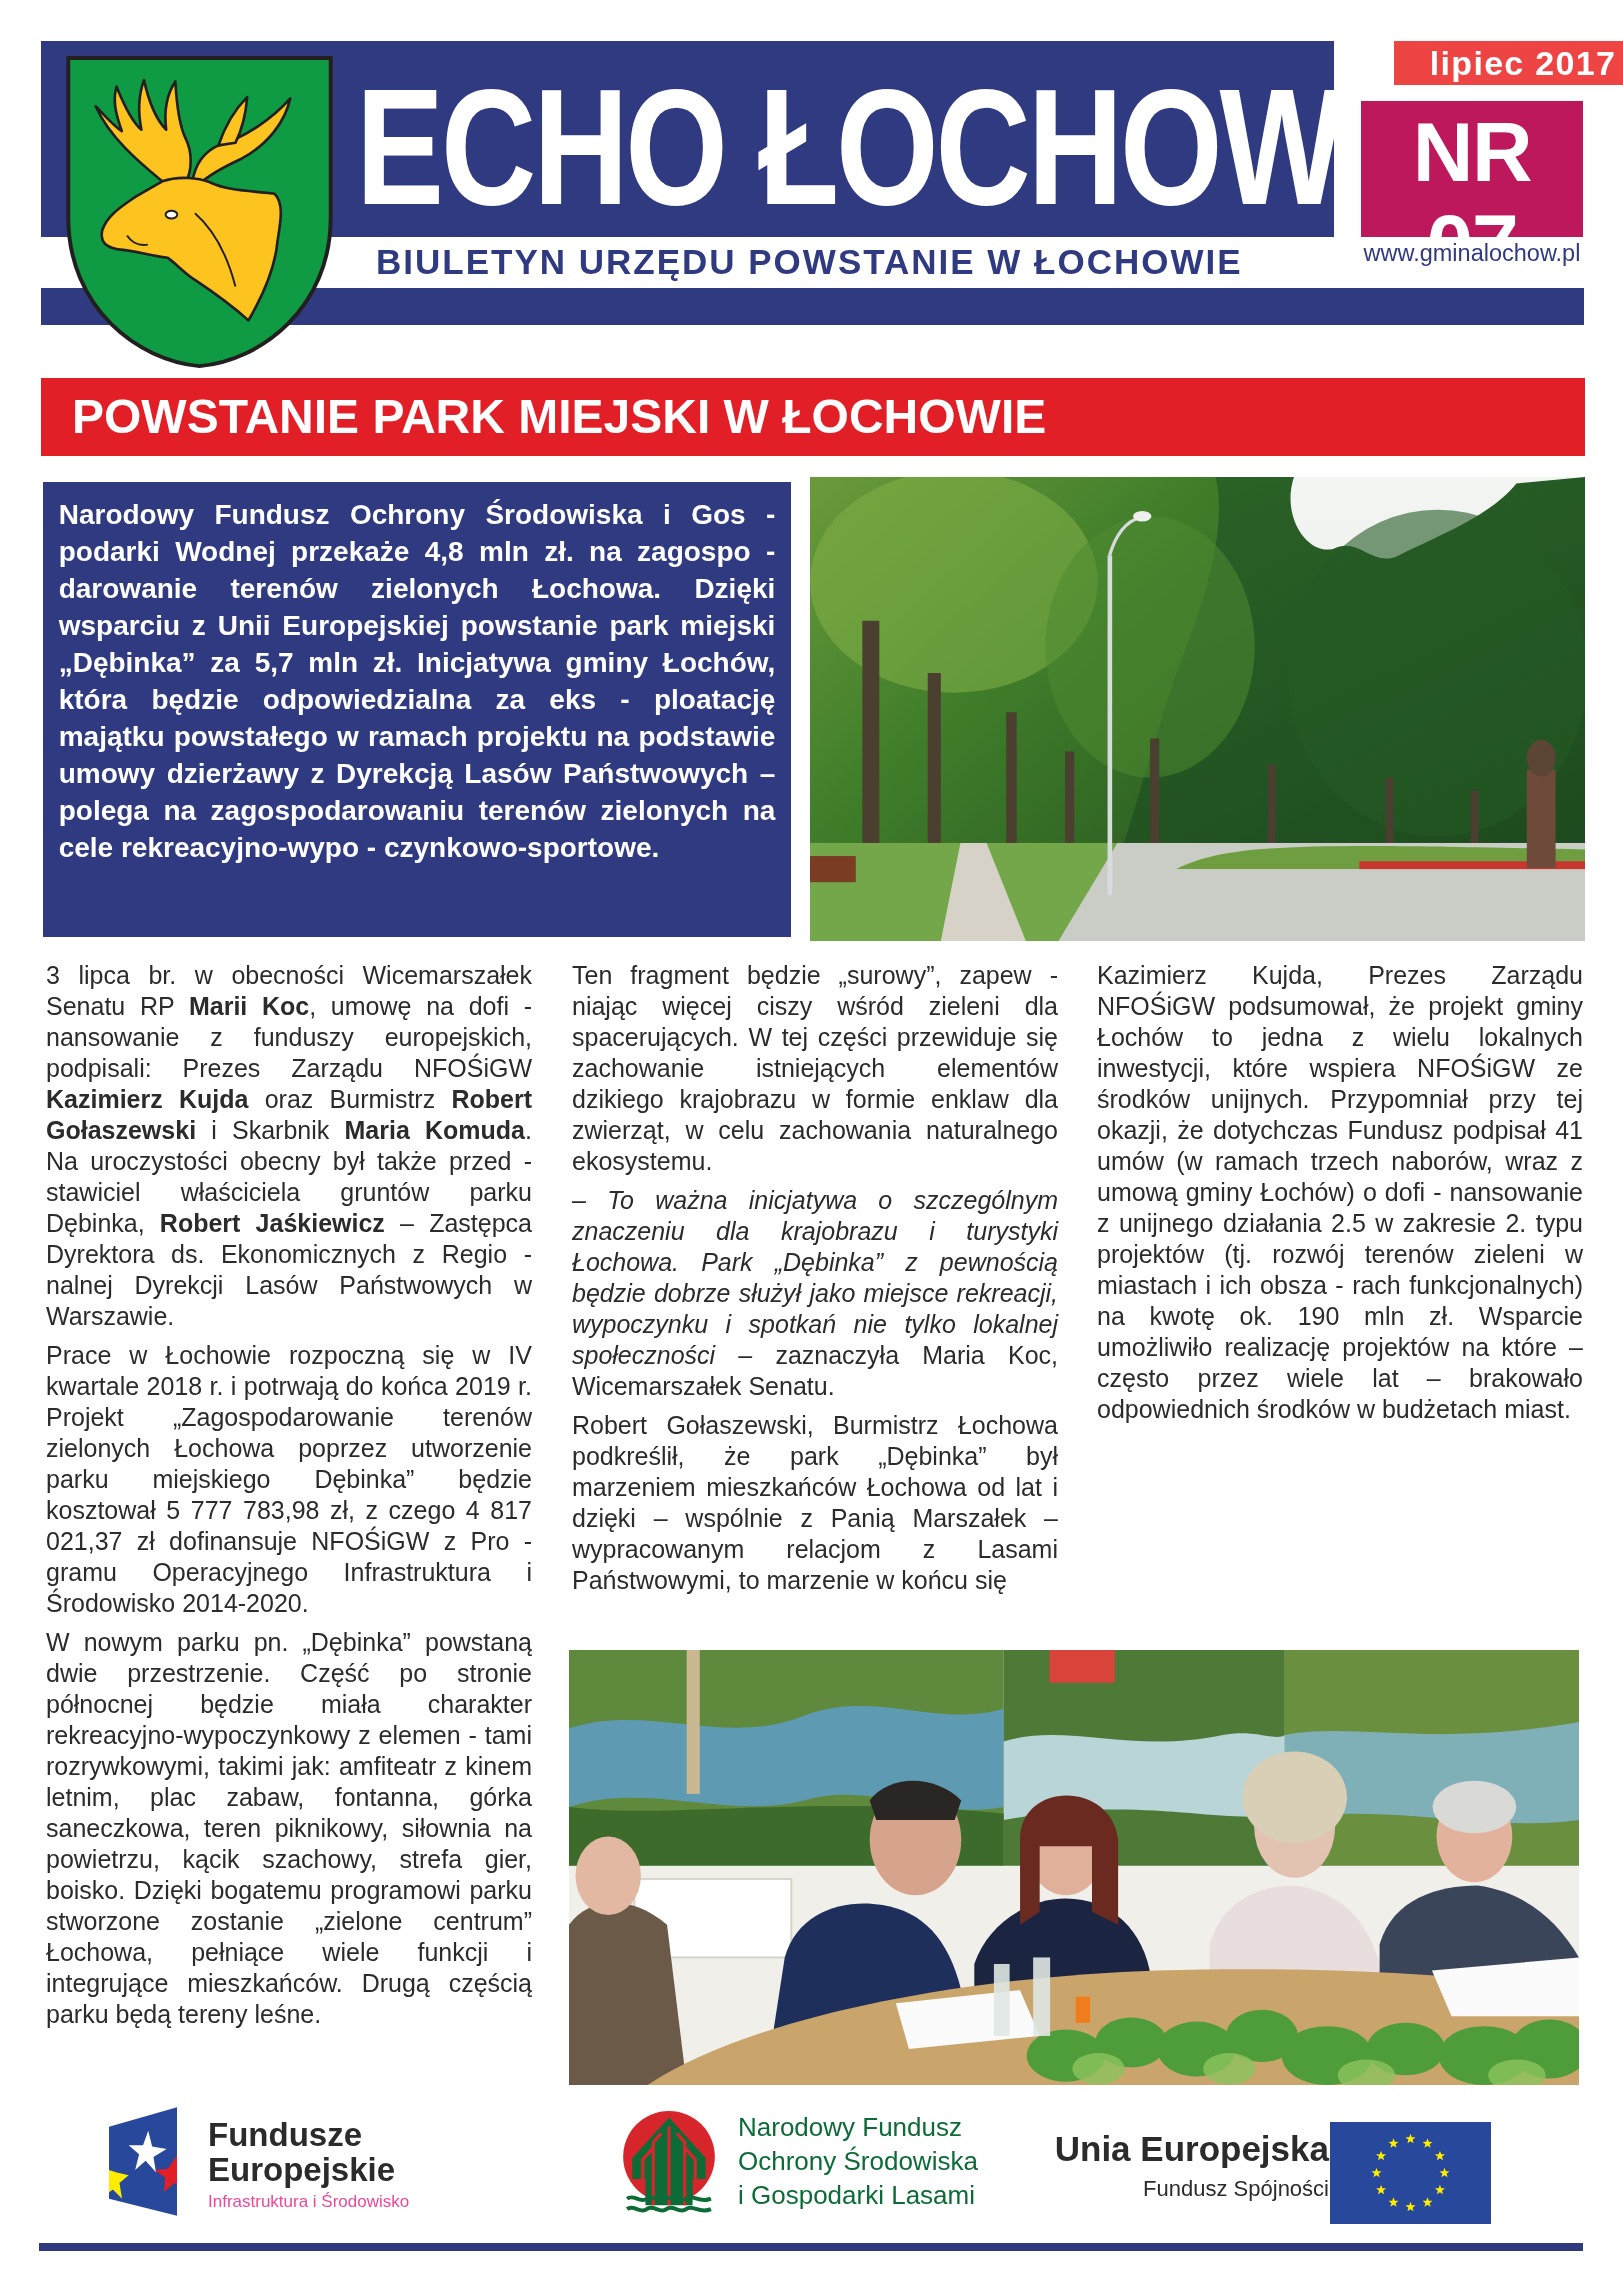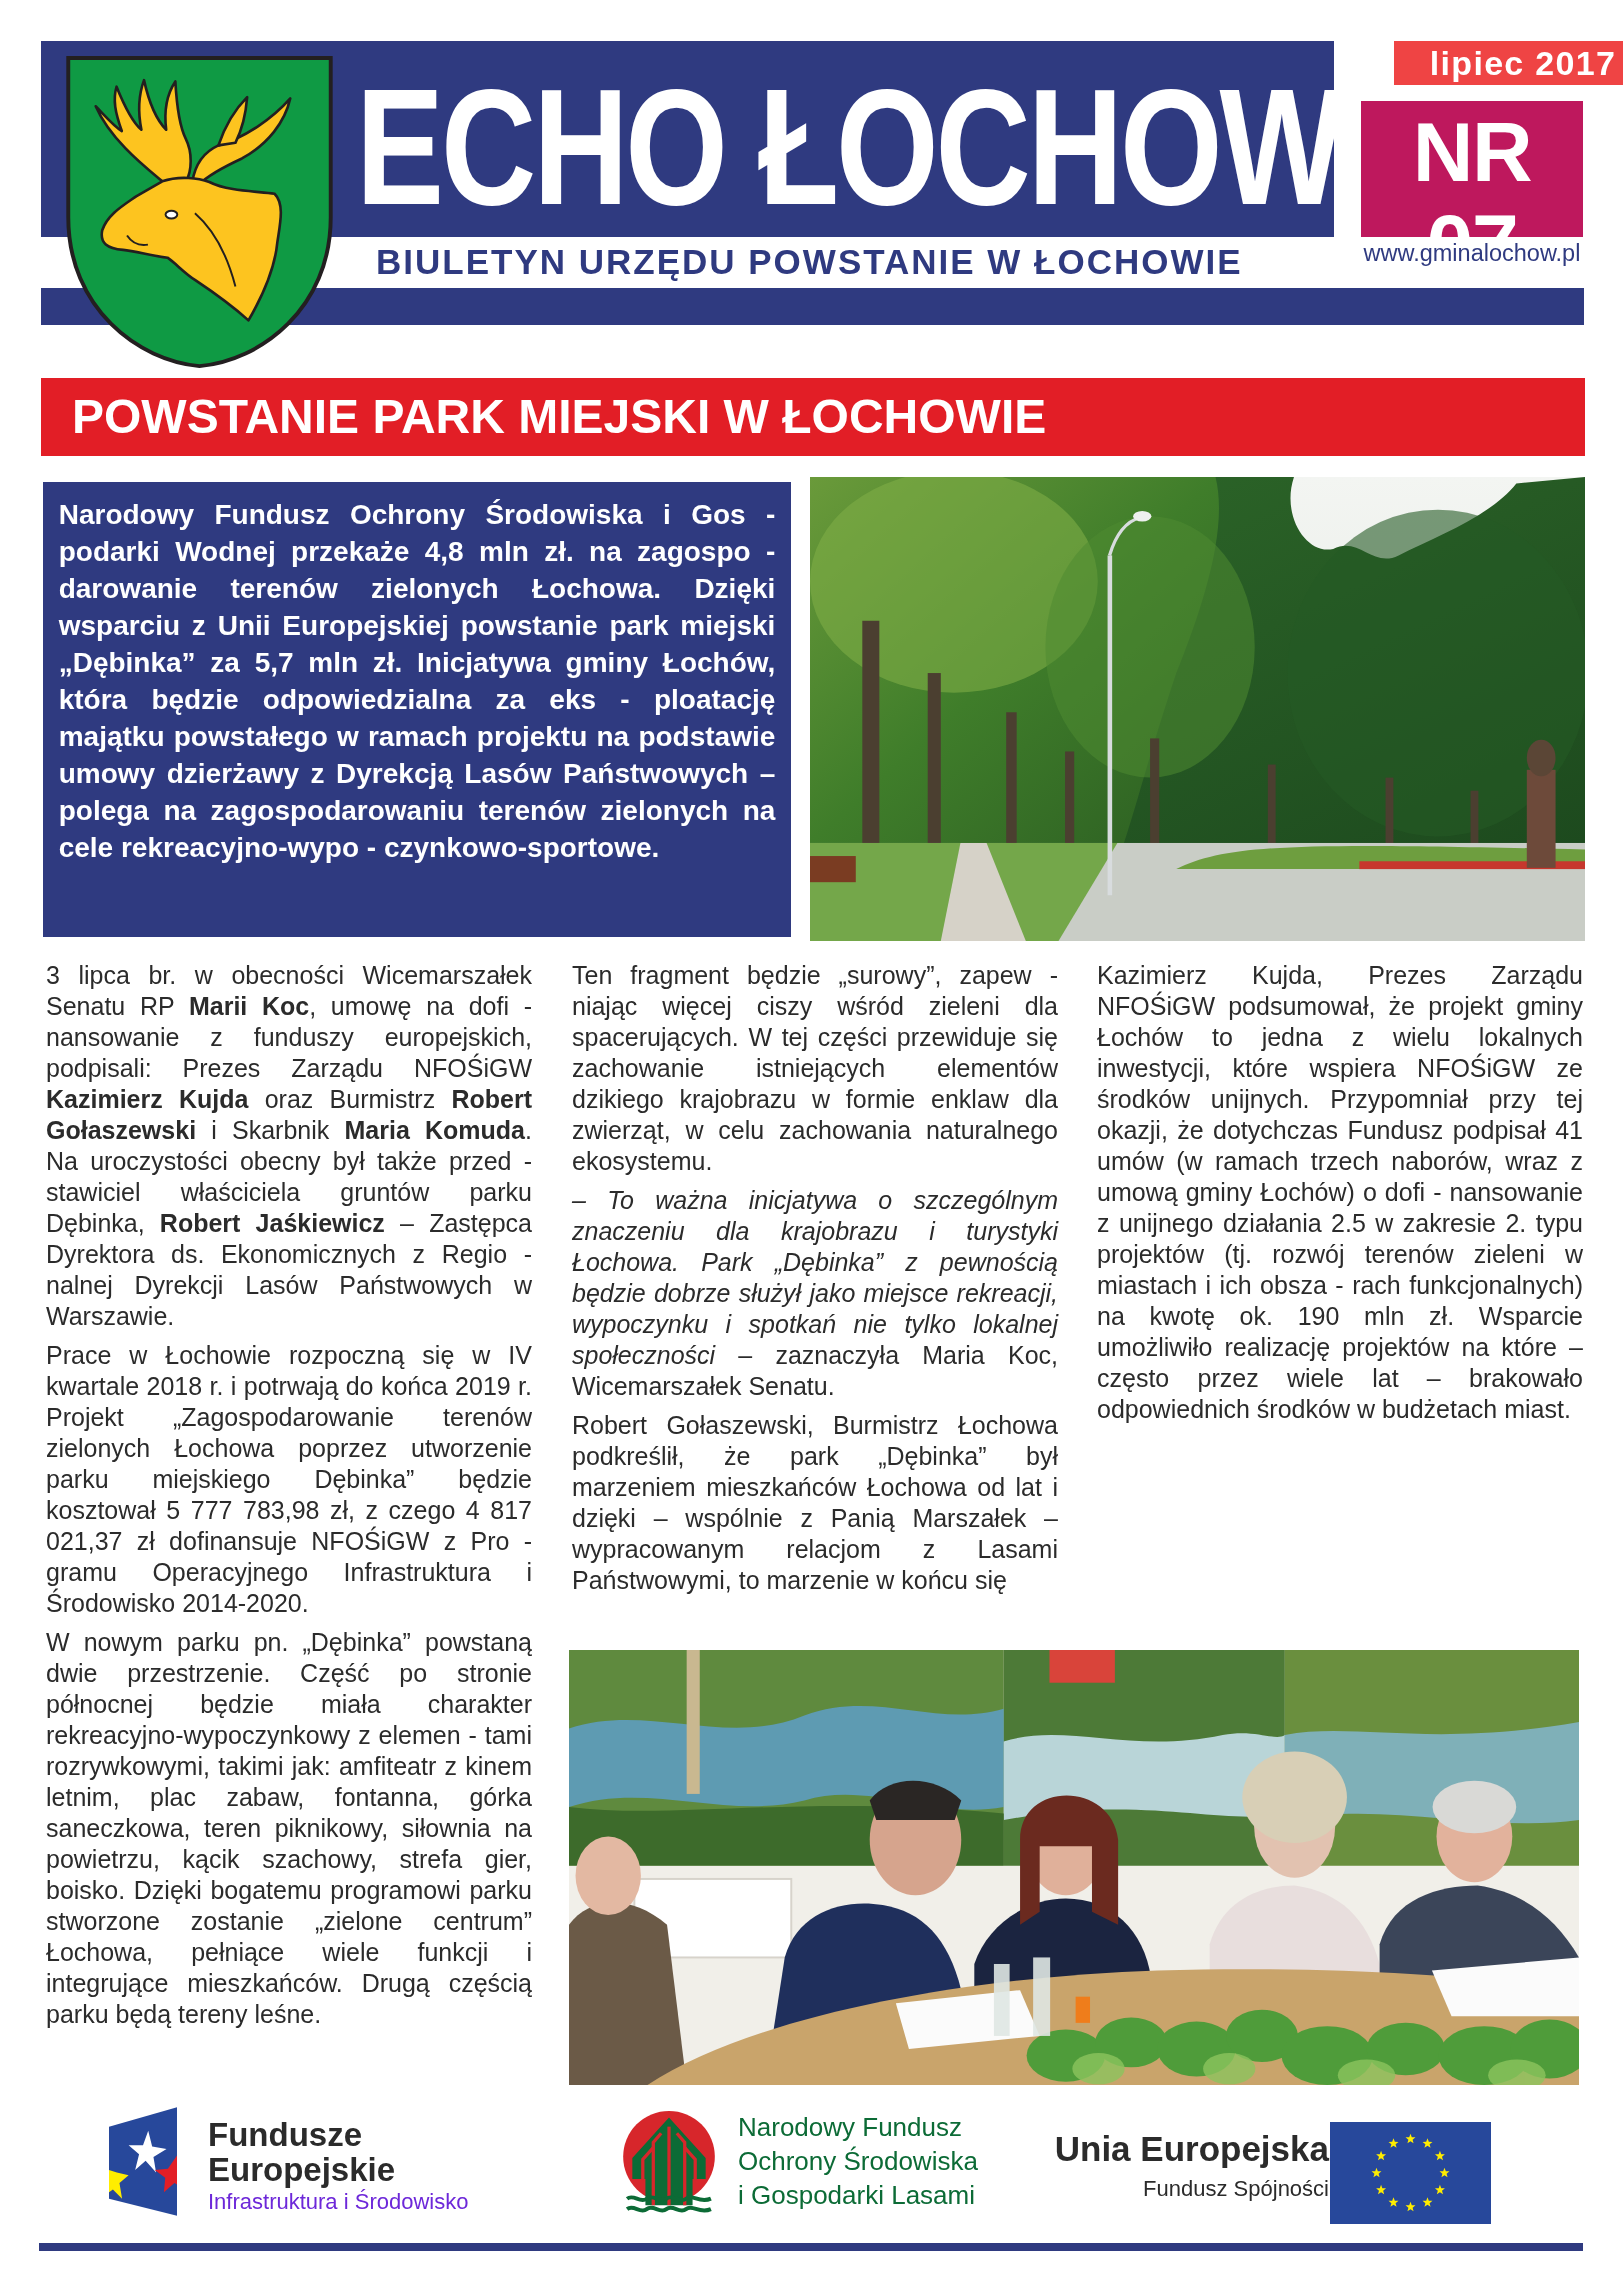--- a/index.html
+++ b/index.html
@@ -46,21 +46,21 @@
   .col3 { left: 1097px; }
   .meeting-photo { left: 569px; top: 1650px; width: 1010px; height: 435px; overflow: hidden; }
 
   
   .footer-rule { left: 39px; top: 2243px; width: 1544px; height: 7.8px; background: #2f3a80; }
   .logo-fe { left: 109px; top: 2107px; width: 392px; height: 111px; }
   .logo-fe .flag { position: absolute; left: 0; top: 0; width: 68px; height: 109px; }
   .logo-fe .t1, .logo-fe .t2 { position: absolute; left: 99px; color: #2b2b2b; font-weight: bold; font-size: 33px; line-height: 34px; }
   .logo-fe .t1 { top: 10.5px; }
   .logo-fe .t2 { top: 46px; }
-  .logo-fe .t3 { position: absolute; left: 99px; top: 84px; color: #6d28d9; font-size: 22px; line-height: 22px; white-space: nowrap; }
+  .logo-fe .t3 { position: absolute; left: 99px; top: 84px; color: #ec4899; font-size: 17px; line-height: 22px; white-space: nowrap; }
 
   .logo-nf { left: 614px; top: 2107px; width: 405px; height: 111px; }
   .logo-nf .emblem { position: absolute; left: 0; top: 0; width: 110px; height: 110px; }
   .logo-nf .line { position: absolute; left: 124px; color: #0c6b36; font-size: 26px; line-height: 30px; white-space: nowrap; }
 
   .logo-ue { left: 1052px; top: 2111px; width: 536px; height: 111px; }
   .logo-ue .t1 { position: absolute; right: 259px; top: 18.3px; color: #2b2b2b; font-weight: bold; font-size: 35px; line-height: 39px; white-space: nowrap; }
   .logo-ue .t2 { position: absolute; right: 259px; top: 65px; color: #2b2b2b; font-size: 22px; line-height: 26px; white-space: nowrap; margin-left: 44px; }
   .logo-ue .euflag { position: absolute; right: 97px; top: 10.5px; width: 161px; height: 102px; background: #27489b; }
 </style>

